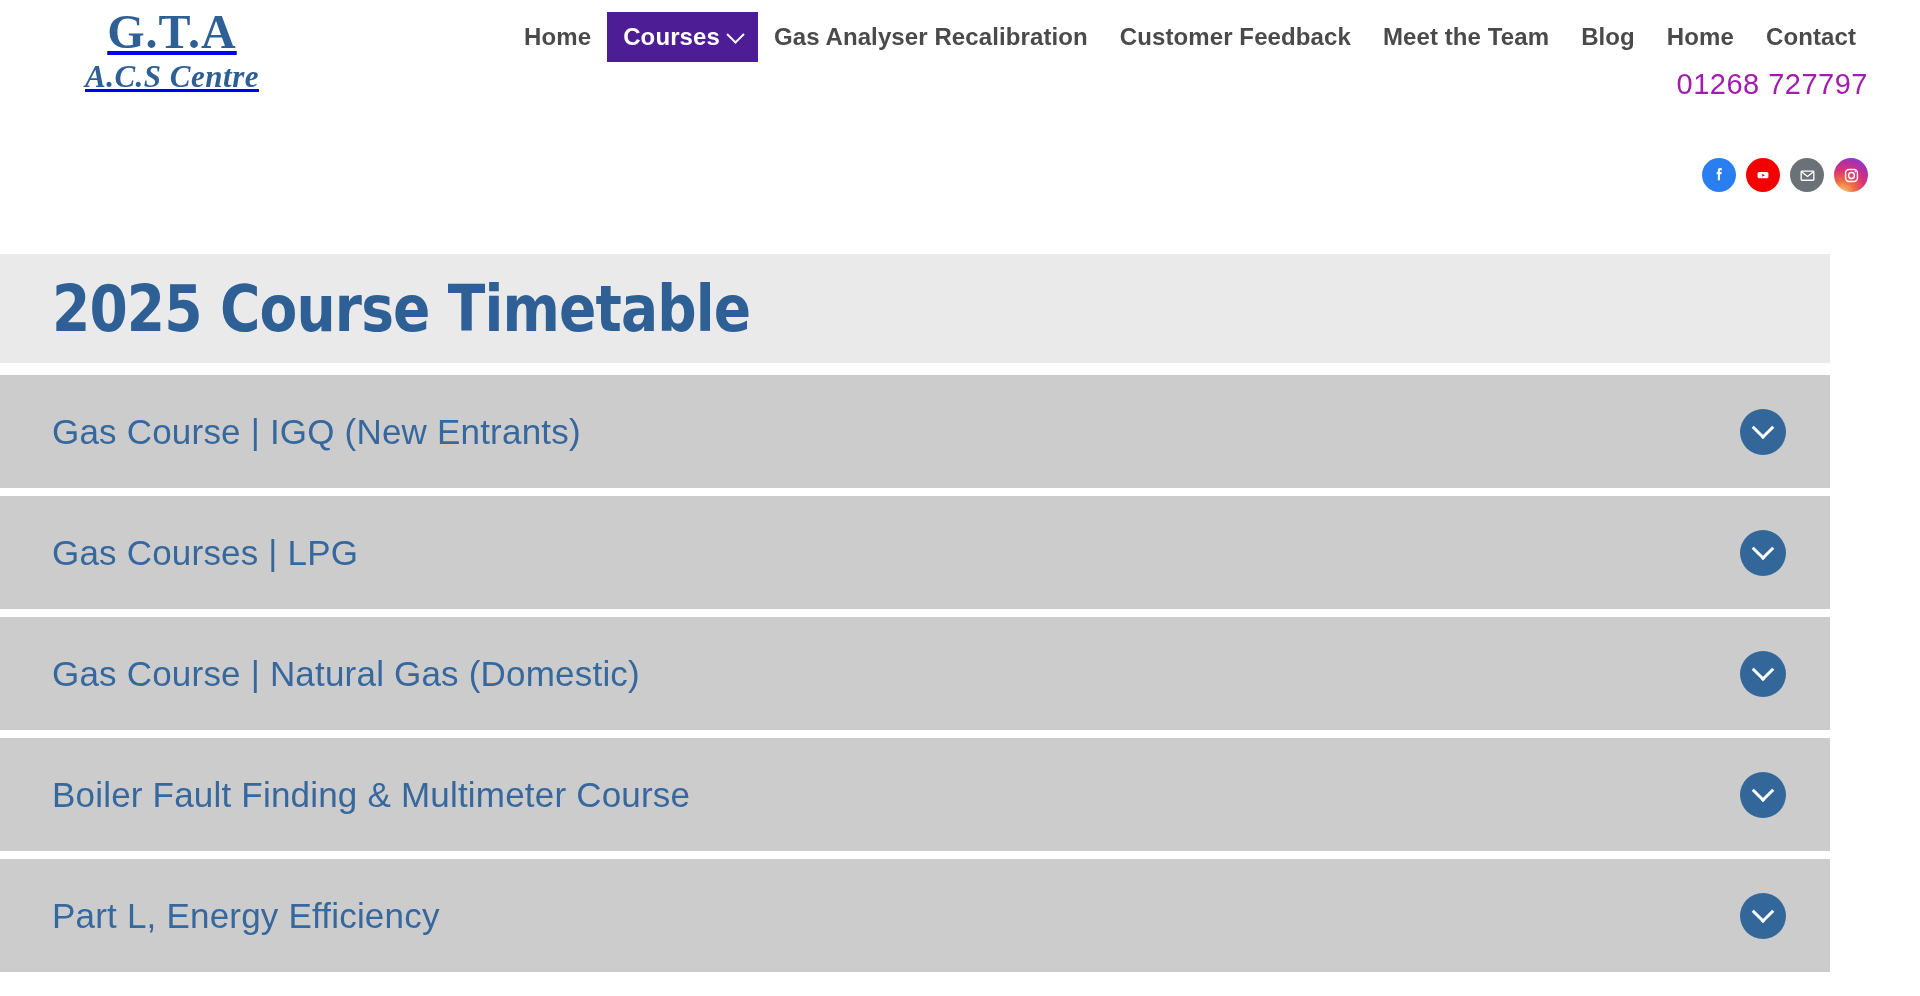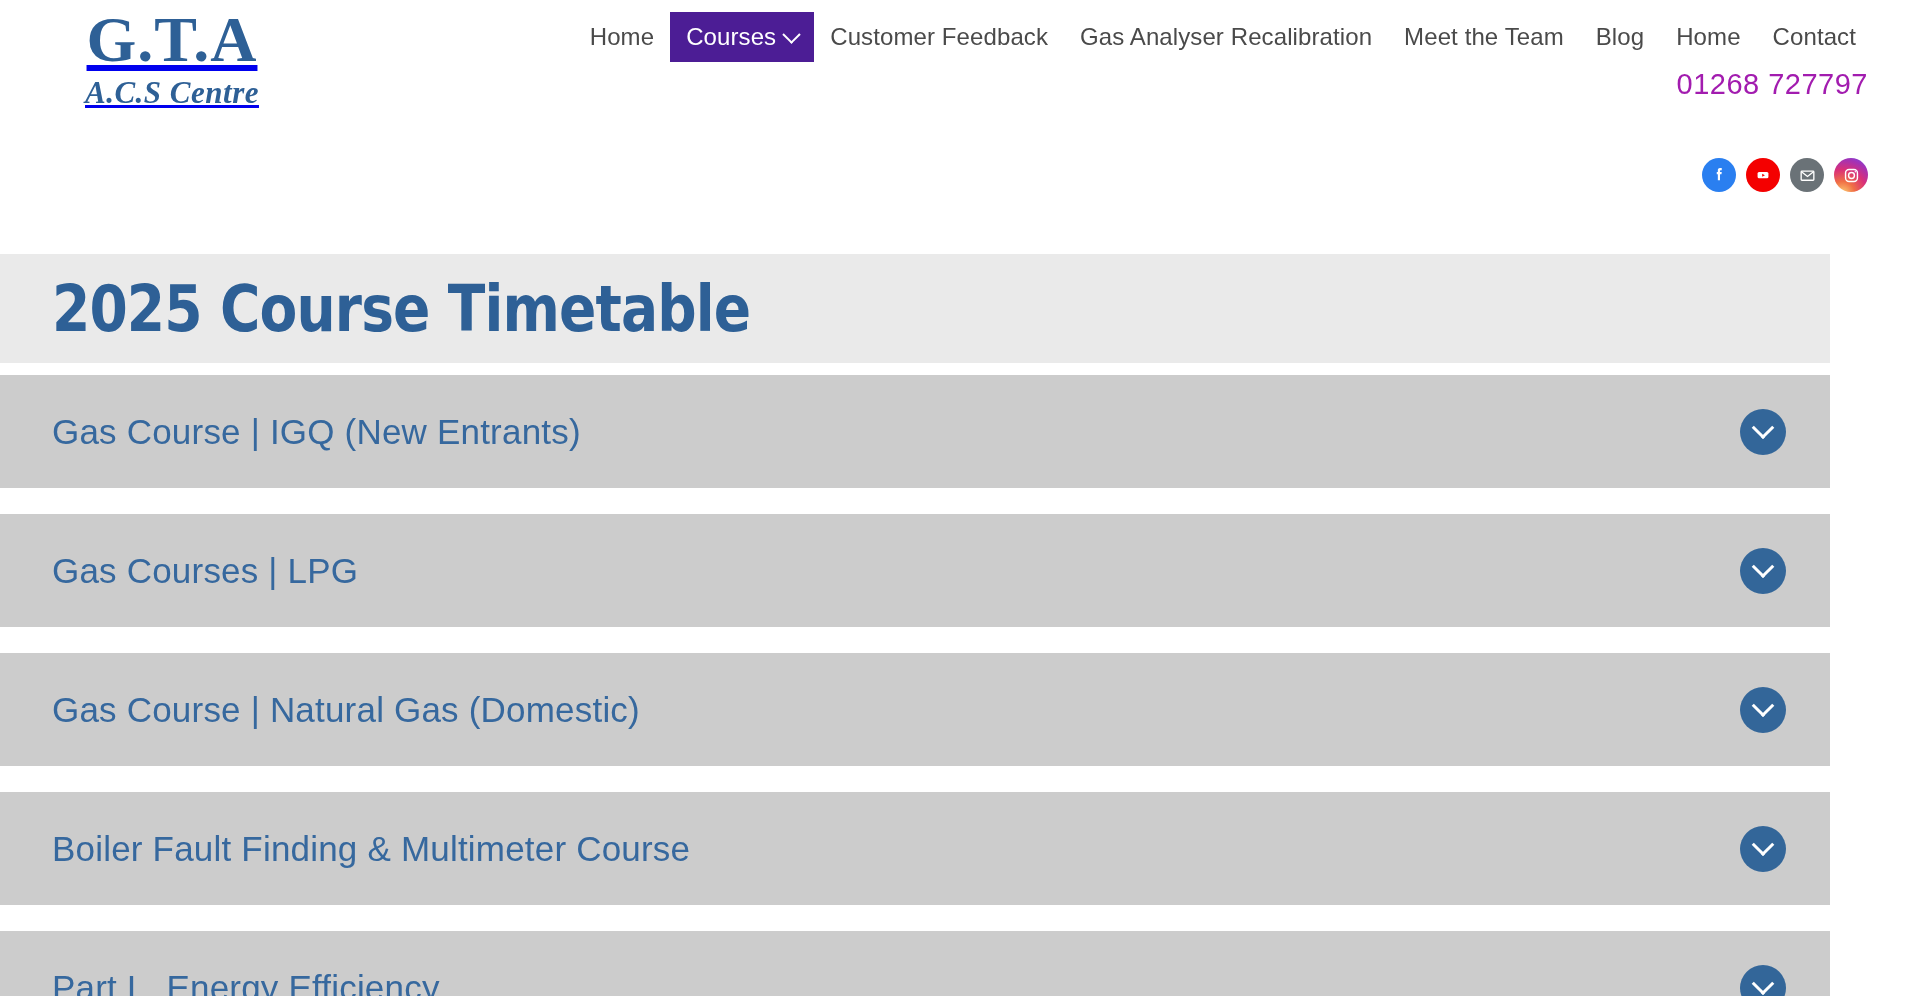--- a/index.html
+++ b/index.html
@@ -29,21 +29,21 @@
     position: absolute;
     left: 22px;
     top: 8px;
     width: 300px;
     text-align: center;
     user-select: none;
   }
   .logo-main {
     font-family: "Liberation Serif", "DejaVu Serif", serif;
     font-weight: bold;
-    font-size: 64px;
+    font-size: 48px;
     line-height: 1.0;
     letter-spacing: 1px;
     color: #2e6096;
     display: block;
   }
   .logo-sub {
     font-family: "Liberation Serif", "DejaVu Serif", serif;
     font-weight: bold;
     font-style: italic;
     font-size: 31px;
@@ -63,21 +63,21 @@
     align-items: flex-start;
     height: 50px;
   }
   .nav-item {
     display: flex;
     align-items: center;
     gap: 9px;
     height: 50px;
     padding: 0 16px;
     font-size: 24px;
-    font-weight: 400;
+    font-weight: 700;
     letter-spacing: 0.1px;
     color: #4a4a4a;
     white-space: nowrap;
     cursor: pointer;
     text-decoration: none;
   }
   .nav-item.is-active {
     background: #4c1d95;
     color: #ffffff;
   }
@@ -156,21 +156,21 @@
     transform-origin: left center;
     white-space: nowrap;
   }
 
   
   .accordion { margin-top: 12px; }
   .accordion-item {
     position: relative;
     background: #cccccc;
     height: 113px;
-    margin-bottom: 26px;
+    margin-bottom: 8px;
     display: flex;
     align-items: center;
     padding: 0 52px;
     cursor: pointer;
   }
   .accordion-label {
     font-size: 35px;
     font-weight: 400;
     letter-spacing: 0.2px;
     color: #36689e;
@@ -212,24 +212,24 @@
 
   <nav class="main-nav" id="main-nav">
       <a class="nav-item" href="#">
         <span>Home</span>
       </a>
       <a class="nav-item is-active" href="#">
         <span>Courses</span>
         <span class="chev-sm"></span>
       </a>
       <a class="nav-item" href="#">
+        <span>Gas Analyser Recalibration</span>
+      </a>
+      <a class="nav-item" href="#">
         <span>Customer Feedback</span>
-      </a>
-      <a class="nav-item" href="#">
-        <span>Gas Analyser Recalibration</span>
       </a>
       <a class="nav-item" href="#">
         <span>Meet the Team</span>
       </a>
       <a class="nav-item" href="#">
         <span>Blog</span>
       </a>
       <a class="nav-item" href="#">
         <span>Home</span>
       </a>

